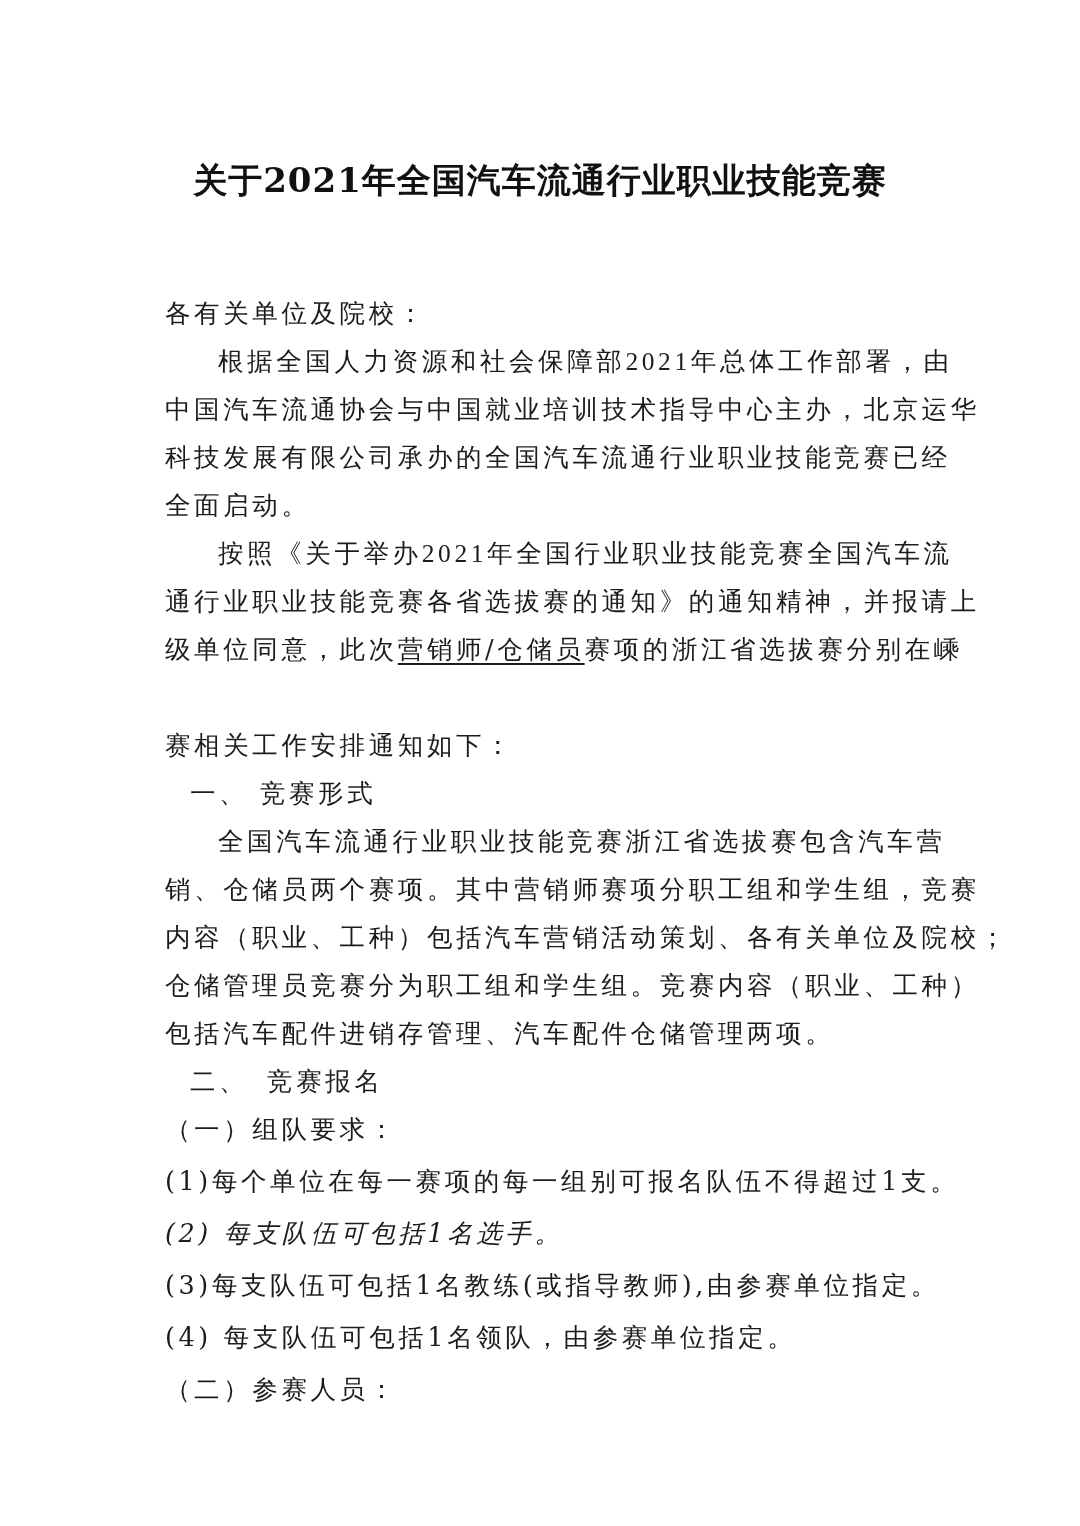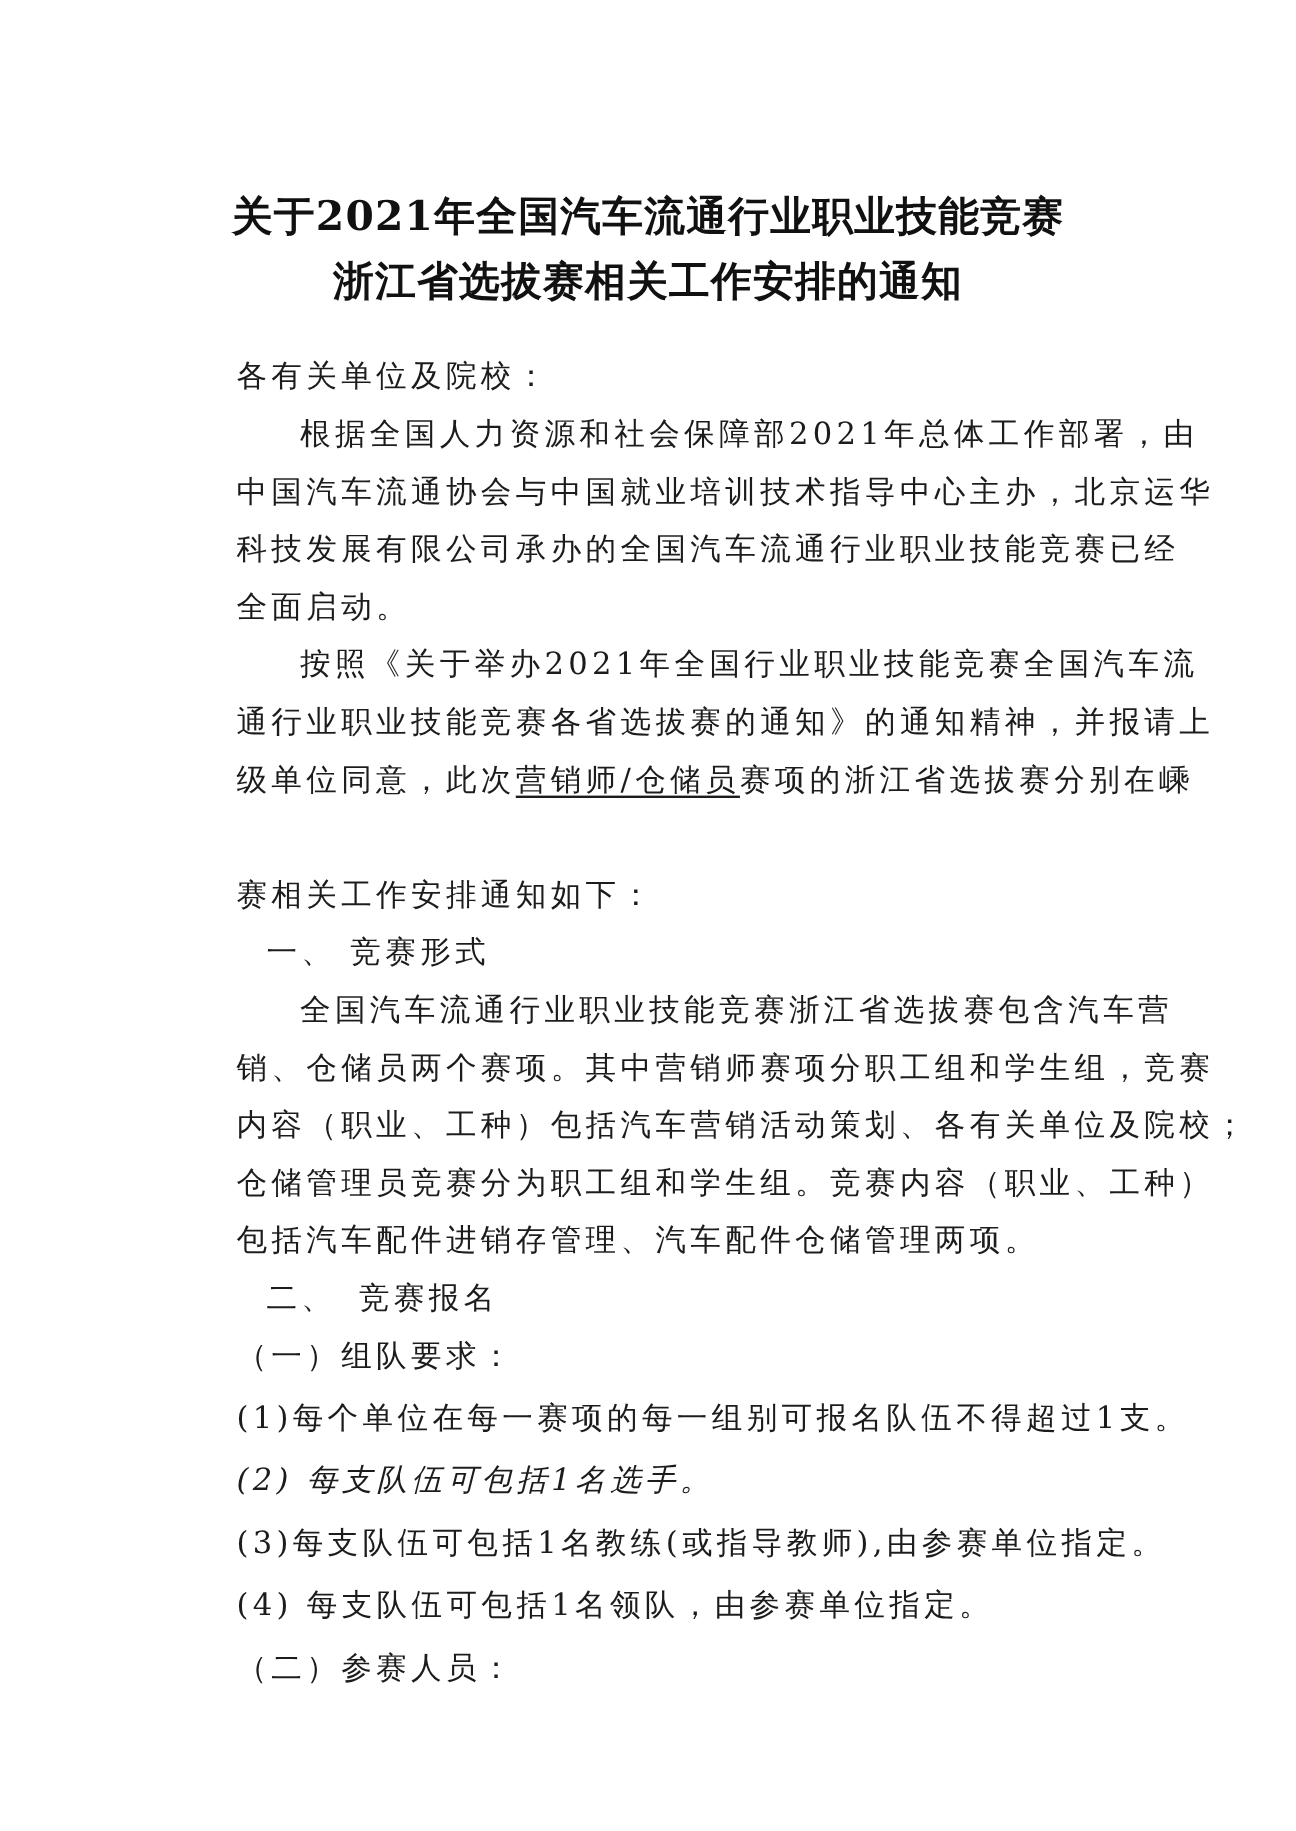--- a/index.html
+++ b/index.html
@@ -1,29 +1,28 @@
 <!DOCTYPE html>
 <html><head>
 <meta charset="utf-8">
 <style>
   html, body { margin: 0; padding: 0; background: #ffffff; }
   body { width: 1080px; height: 1526px; position: relative; overflow: hidden; }
   .page { position: absolute; left: 0; top: 0; width: 1080px; height: 1212px; background: #ffffff; color: #1a1a1a; }
   .title { position: absolute; left: 0; width: 1080px; text-align: center; font-family: "DejaVu Serif", serif; font-weight: bold; font-size: 34px; letter-spacing: 1px; color: #111; white-space: nowrap; }
-  .line { position: absolute; left: 165px; font-family: "DejaVu Serif", serif; font-size: 25.5px; color: #1c1c1c; white-space: nowrap; letter-spacing: 3.6px; margin-left: 32px; }
-  .indent { left: 218px; }
+  .line { position: absolute; left: 165px; font-family: "DejaVu Serif", serif; font-size: 25.5px; color: #1c1c1c; white-space: nowrap; letter-spacing: 3.6px; }
+  .indent { left: 218px; font-family: Liberation Serif, serif; }
   .head { left: 190px; }
   .u { text-decoration: underline; text-underline-offset: 5px; }
 </style>
 </head>
 <body>
 
 <div class="page">
   <div class="title" style="top:158px;">关于2021年全国汽车流通行业职业技能竞赛</div>
-  <div class="title" style="top:212px;">浙江省选拔赛相关工作安排的通知</div>
 
   <div class="line" style="top:296px;">各有关单位及院校：</div>
 
   <div class="line indent" style="top:344px;">根据全国人力资源和社会保障部2021年总体工作部署，由</div>
   <div class="line" style="top:392px;">中国汽车流通协会与中国就业培训技术指导中心主办，北京运华</div>
   <div class="line" style="top:440px;">科技发展有限公司承办的全国汽车流通行业职业技能竞赛已经</div>
   <div class="line" style="top:488px;">全面启动。</div>
 
   <div class="line indent" style="top:536px;">按照《关于举办2021年全国行业职业技能竞赛全国汽车流</div>
   <div class="line" style="top:584px;">通行业职业技能竞赛各省选拔赛的通知》的通知精神，并报请上</div>

